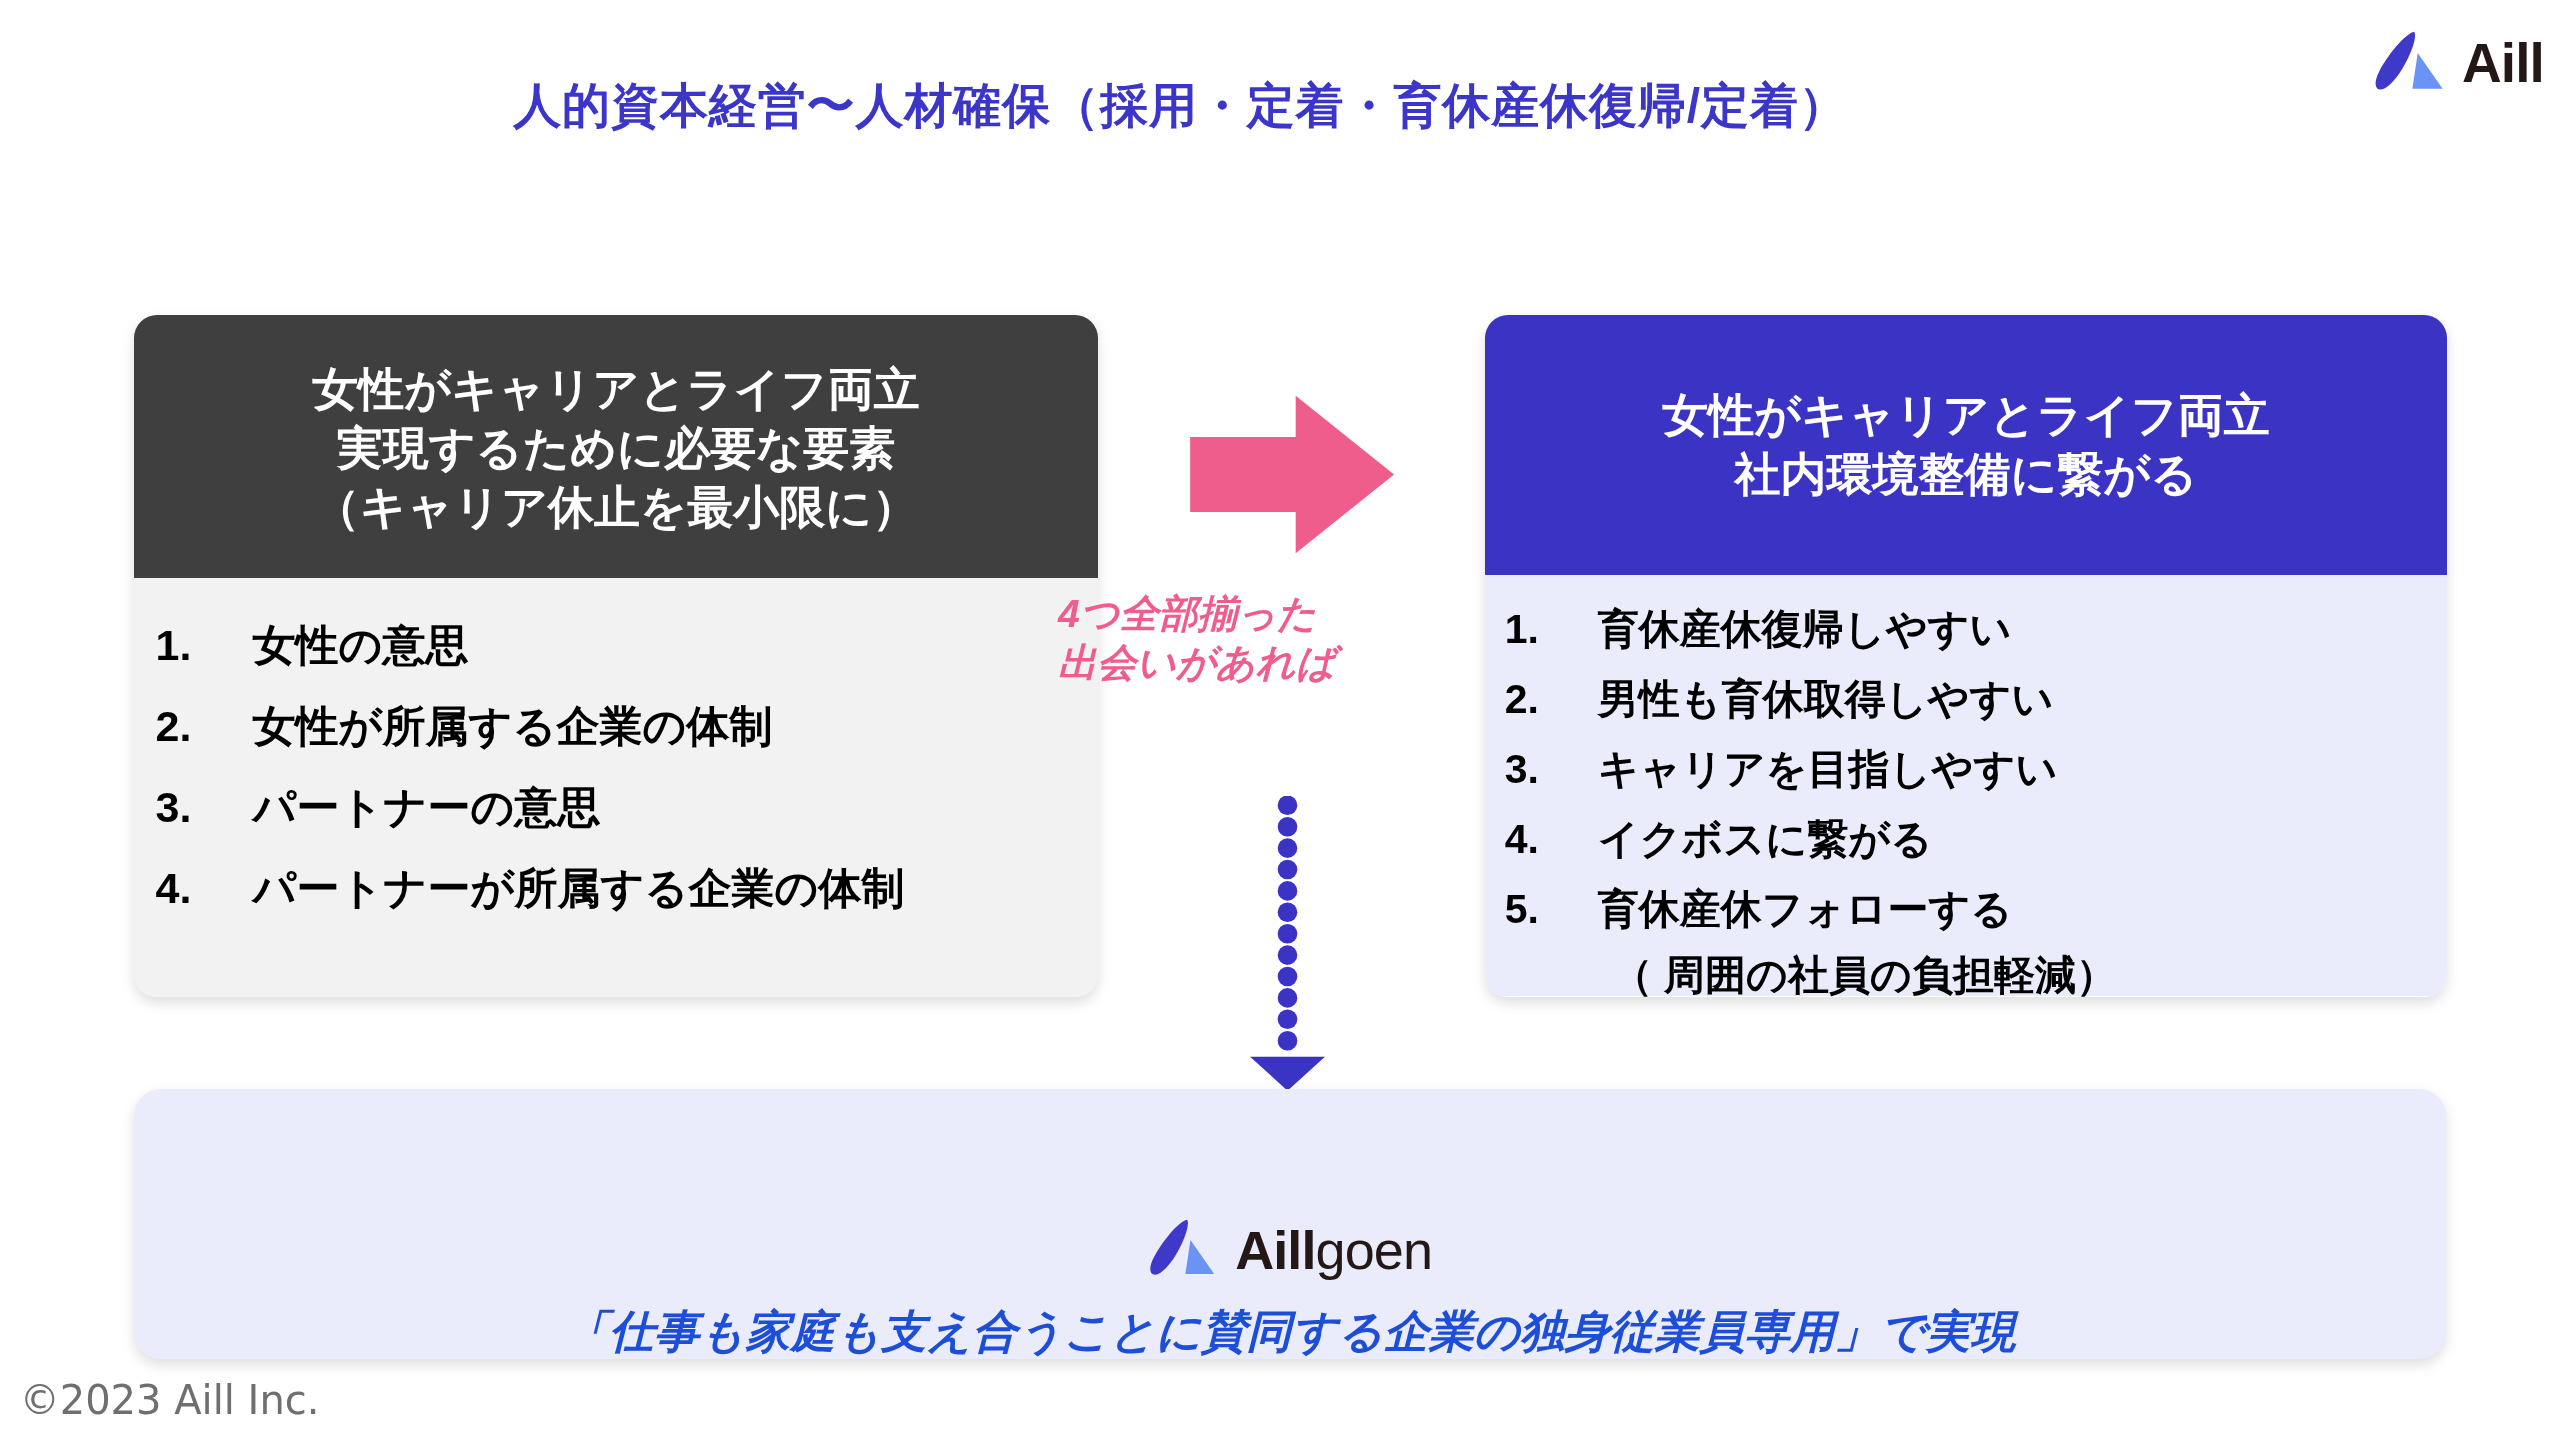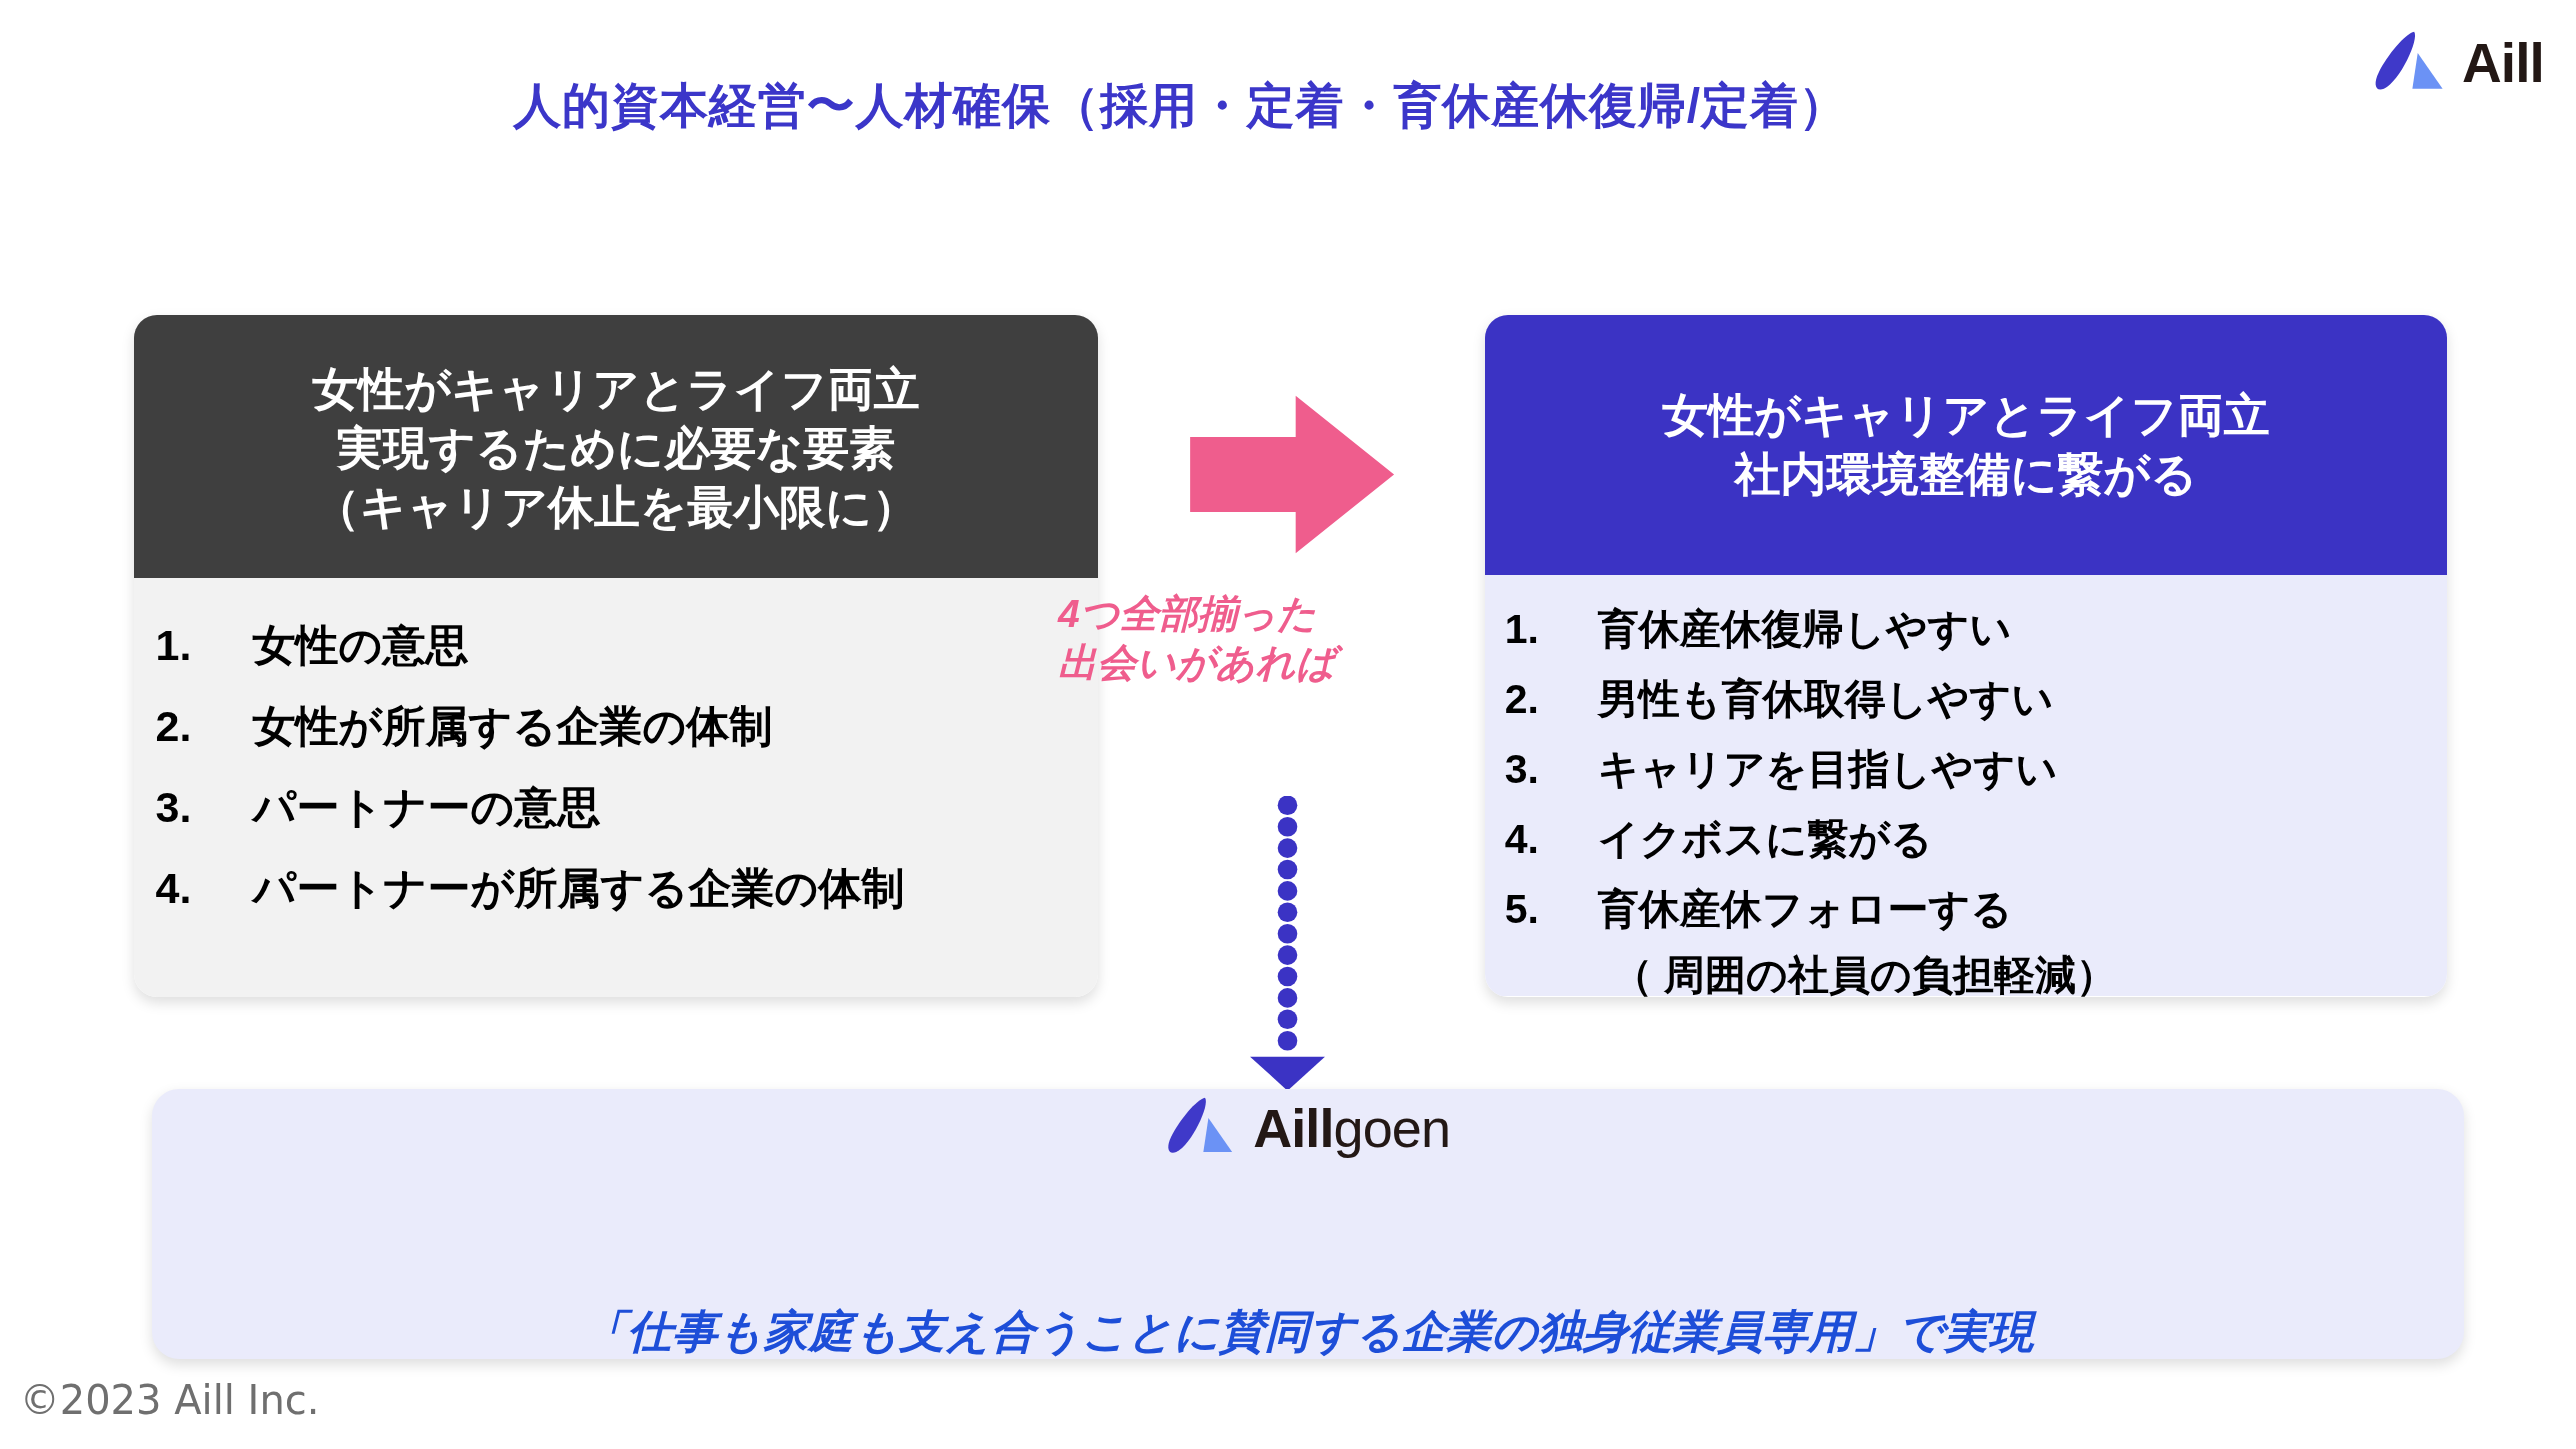--- a/index.html
+++ b/index.html
@@ -170,31 +170,31 @@
     position: absolute;
     left: 1234px;
     top: 796px;
     width: 107px;
     height: 295px;
   }
 
   
   #bottom-panel {
     position: absolute;
-    left: 152px;
+    left: 134px;
     top: 1089px;
     width: 2312px;
     height: 270px;
     background: #eaebfb;
     border-radius: 27px;
     box-shadow: 0 5.4px 12.5px rgba(0,0,0,0.13);
     display: flex;
     flex-direction: column;
     align-items: center;
-    justify-content: space-between;
+    justify-content: flex-end;
   }
   #goen-logo {
     display: flex;
     align-items: center;
     gap: 14.3px;
     margin-top: 7.2px;
     margin-bottom: 23px;
   }
   #goen-logo .goen-word {
     font-size: 54px;

